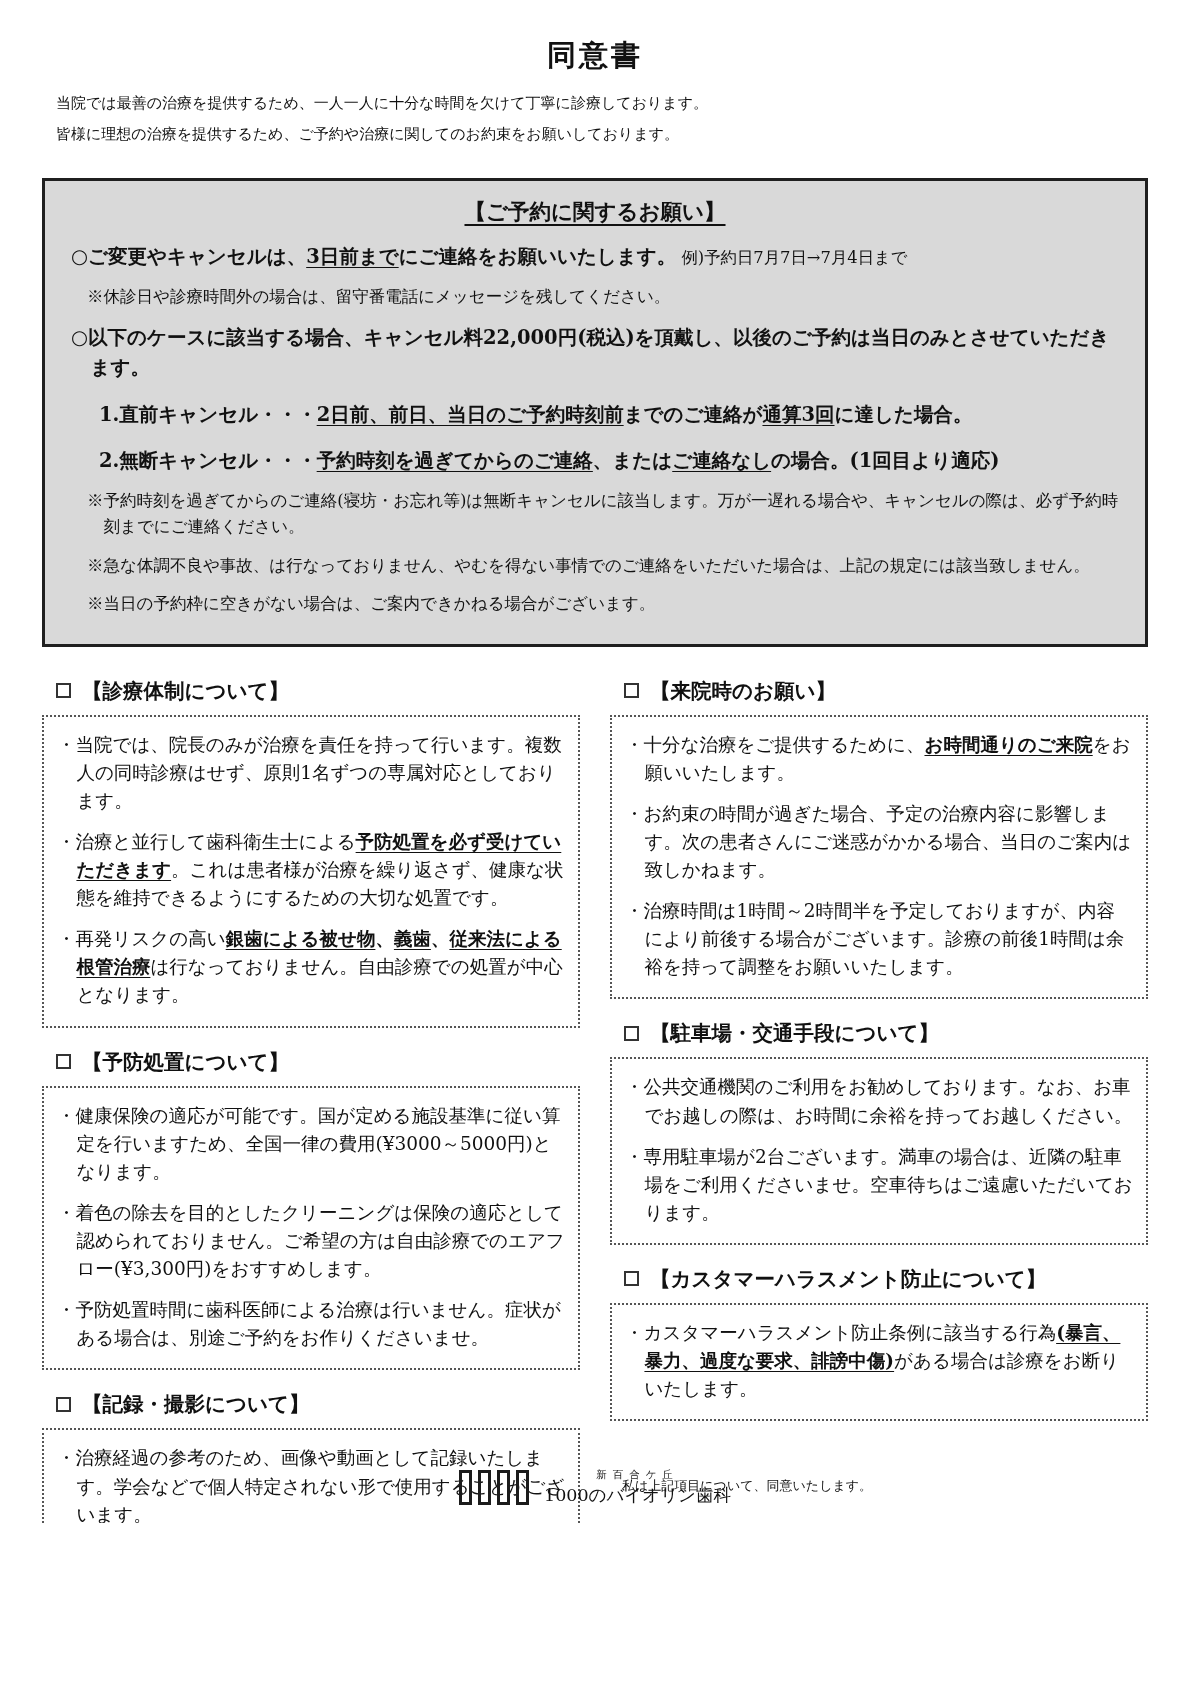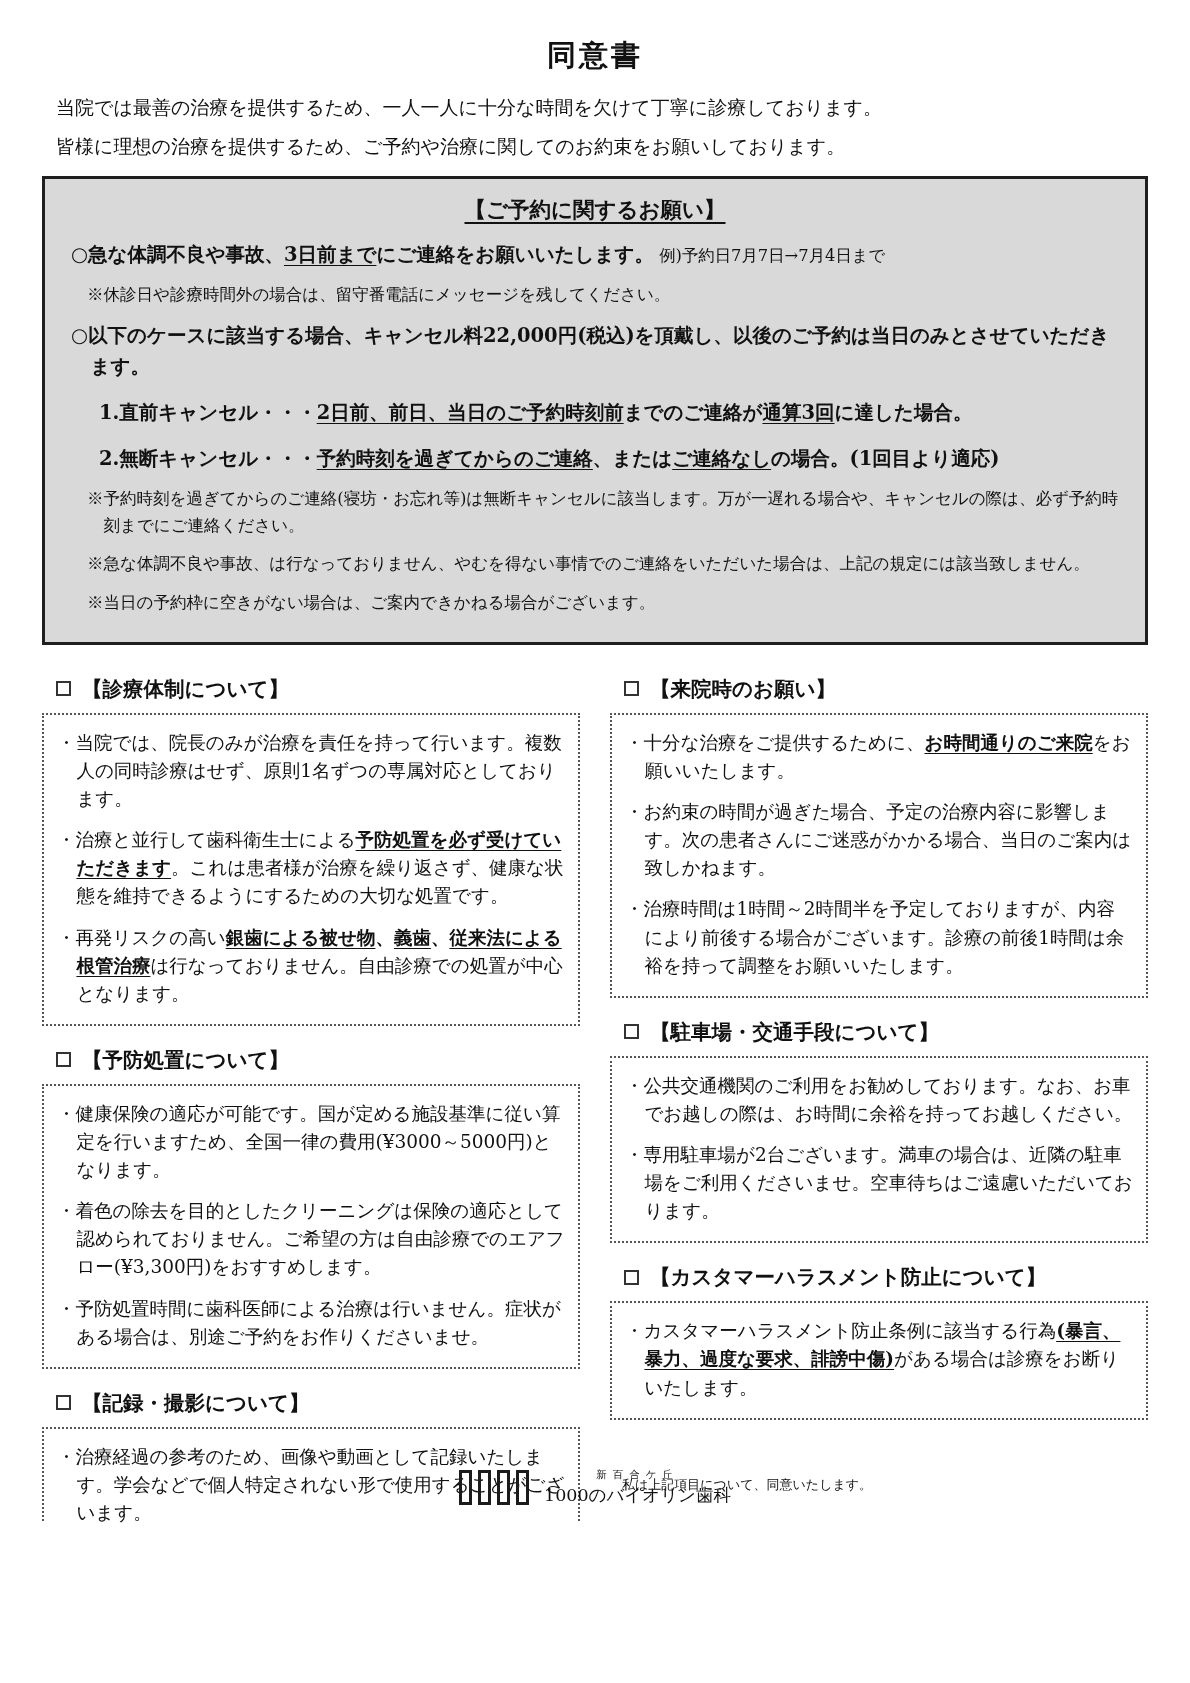--- a/index.html
+++ b/index.html
@@ -5,24 +5,24 @@
   * { margin:0; padding:0; box-sizing:border-box; }
   html,body { background:#fff; }
   body {
     width:1190px; height:1683px;
     font-family:"DejaVu Serif","Liberation Serif",serif;
     color:#111;
   }
   .page { position:relative; width:1190px; height:1523px; padding:36px 42px 0; overflow:hidden; }
 
   .title { text-align:center; font-size:29px; font-weight:700; letter-spacing:3px; }
-  .intro { margin-top:12px; padding-left:14px; font-size:19px; line-height:2.05; }
+  .intro { margin-top:12px; padding-left:14px; font-size:15px; line-height:2.05; }
 
   .gray-box {
-    margin-top:10px; background:#d9d9d9;
+    margin-top:28px; background:#d9d9d9;
     border:3px solid #1f1f1f; padding:16px 26px 26px;
   }
   .box-heading { text-align:center; font-size:21.5px; font-weight:700; margin-bottom:16px; }
   .box-heading-text { text-decoration:underline; text-underline-offset:5px; }
   .box-item { line-height:1.55; }
   .o-item { font-size:19.5px; margin-top:13px; padding-left:1em; text-indent:-1em; }
   .note   { font-size:16.5px; margin-top:12px; margin-left:16px; padding-left:1em; text-indent:-1em; line-height:1.6; }
   .num    { font-size:19.5px; margin-top:16px; margin-left:28px; padding-left:1em; text-indent:-1em; }
 
   .b { font-weight:700; }
@@ -64,21 +64,21 @@
   <div class="intro">
     <p>当院では最善の治療を提供するため、一人一人に十分な時間を欠けて丁寧に診療しております。</p>
     <p>皆様に理想の治療を提供するため、ご予約や治療に関してのお約束をお願いしております。</p>
   </div>
 
   <div class="gray-box">
     <div class="box-heading">
       <span class="box-heading-text">【ご予約に関するお願い】</span>
     </div>
     <div>
-        <div class="box-item o-item"><span class="b">○急な体調不良や事故、</span><span class="b u">3日前まで</span><span class="b">にご連絡をお願いいたします。</span><span class="sm"> 例)予約日7月7日→7月4日まで</span></div>
+        <div class="box-item o-item"><span class="b">○ご変更やキャンセルは、</span><span class="b u">3日前まで</span><span class="b">にご連絡をお願いいたします。</span><span class="sm"> 例)予約日7月7日→7月4日まで</span></div>
         <div class="box-item note"><span>※休診日や診療時間外の場合は、留守番電話にメッセージを残してください。</span></div>
         <div class="box-item o-item"><span class="b">○以下のケースに該当する場合、キャンセル料22,000円(税込)を頂戴し、以後のご予約は当日のみとさせていただきます。</span></div>
         <div class="box-item num"><span class="b">1.直前キャンセル・・・</span><span class="b u">2日前、前日、当日のご予約時刻前</span><span class="b">までのご連絡が</span><span class="b u">通算3回</span><span class="b">に達した場合。</span></div>
         <div class="box-item num"><span class="b">2.無断キャンセル・・・</span><span class="b u">予約時刻を過ぎてからのご連絡</span><span class="b">、または</span><span class="b u">ご連絡なし</span><span class="b">の場合。(1回目より適応)</span></div>
         <div class="box-item note"><span>※予約時刻を過ぎてからのご連絡(寝坊・お忘れ等)は無断キャンセルに該当します。万が一遅れる場合や、キャンセルの際は、必ず予約時刻までにご連絡ください。</span></div>
         <div class="box-item note"><span>※急な体調不良や事故、は行なっておりません、やむを得ない事情でのご連絡をいただいた場合は、上記の規定には該当致しません。</span></div>
         <div class="box-item note"><span>※当日の予約枠に空きがない場合は、ご案内できかねる場合がございます。</span></div>
       </div>
   </div>
 

